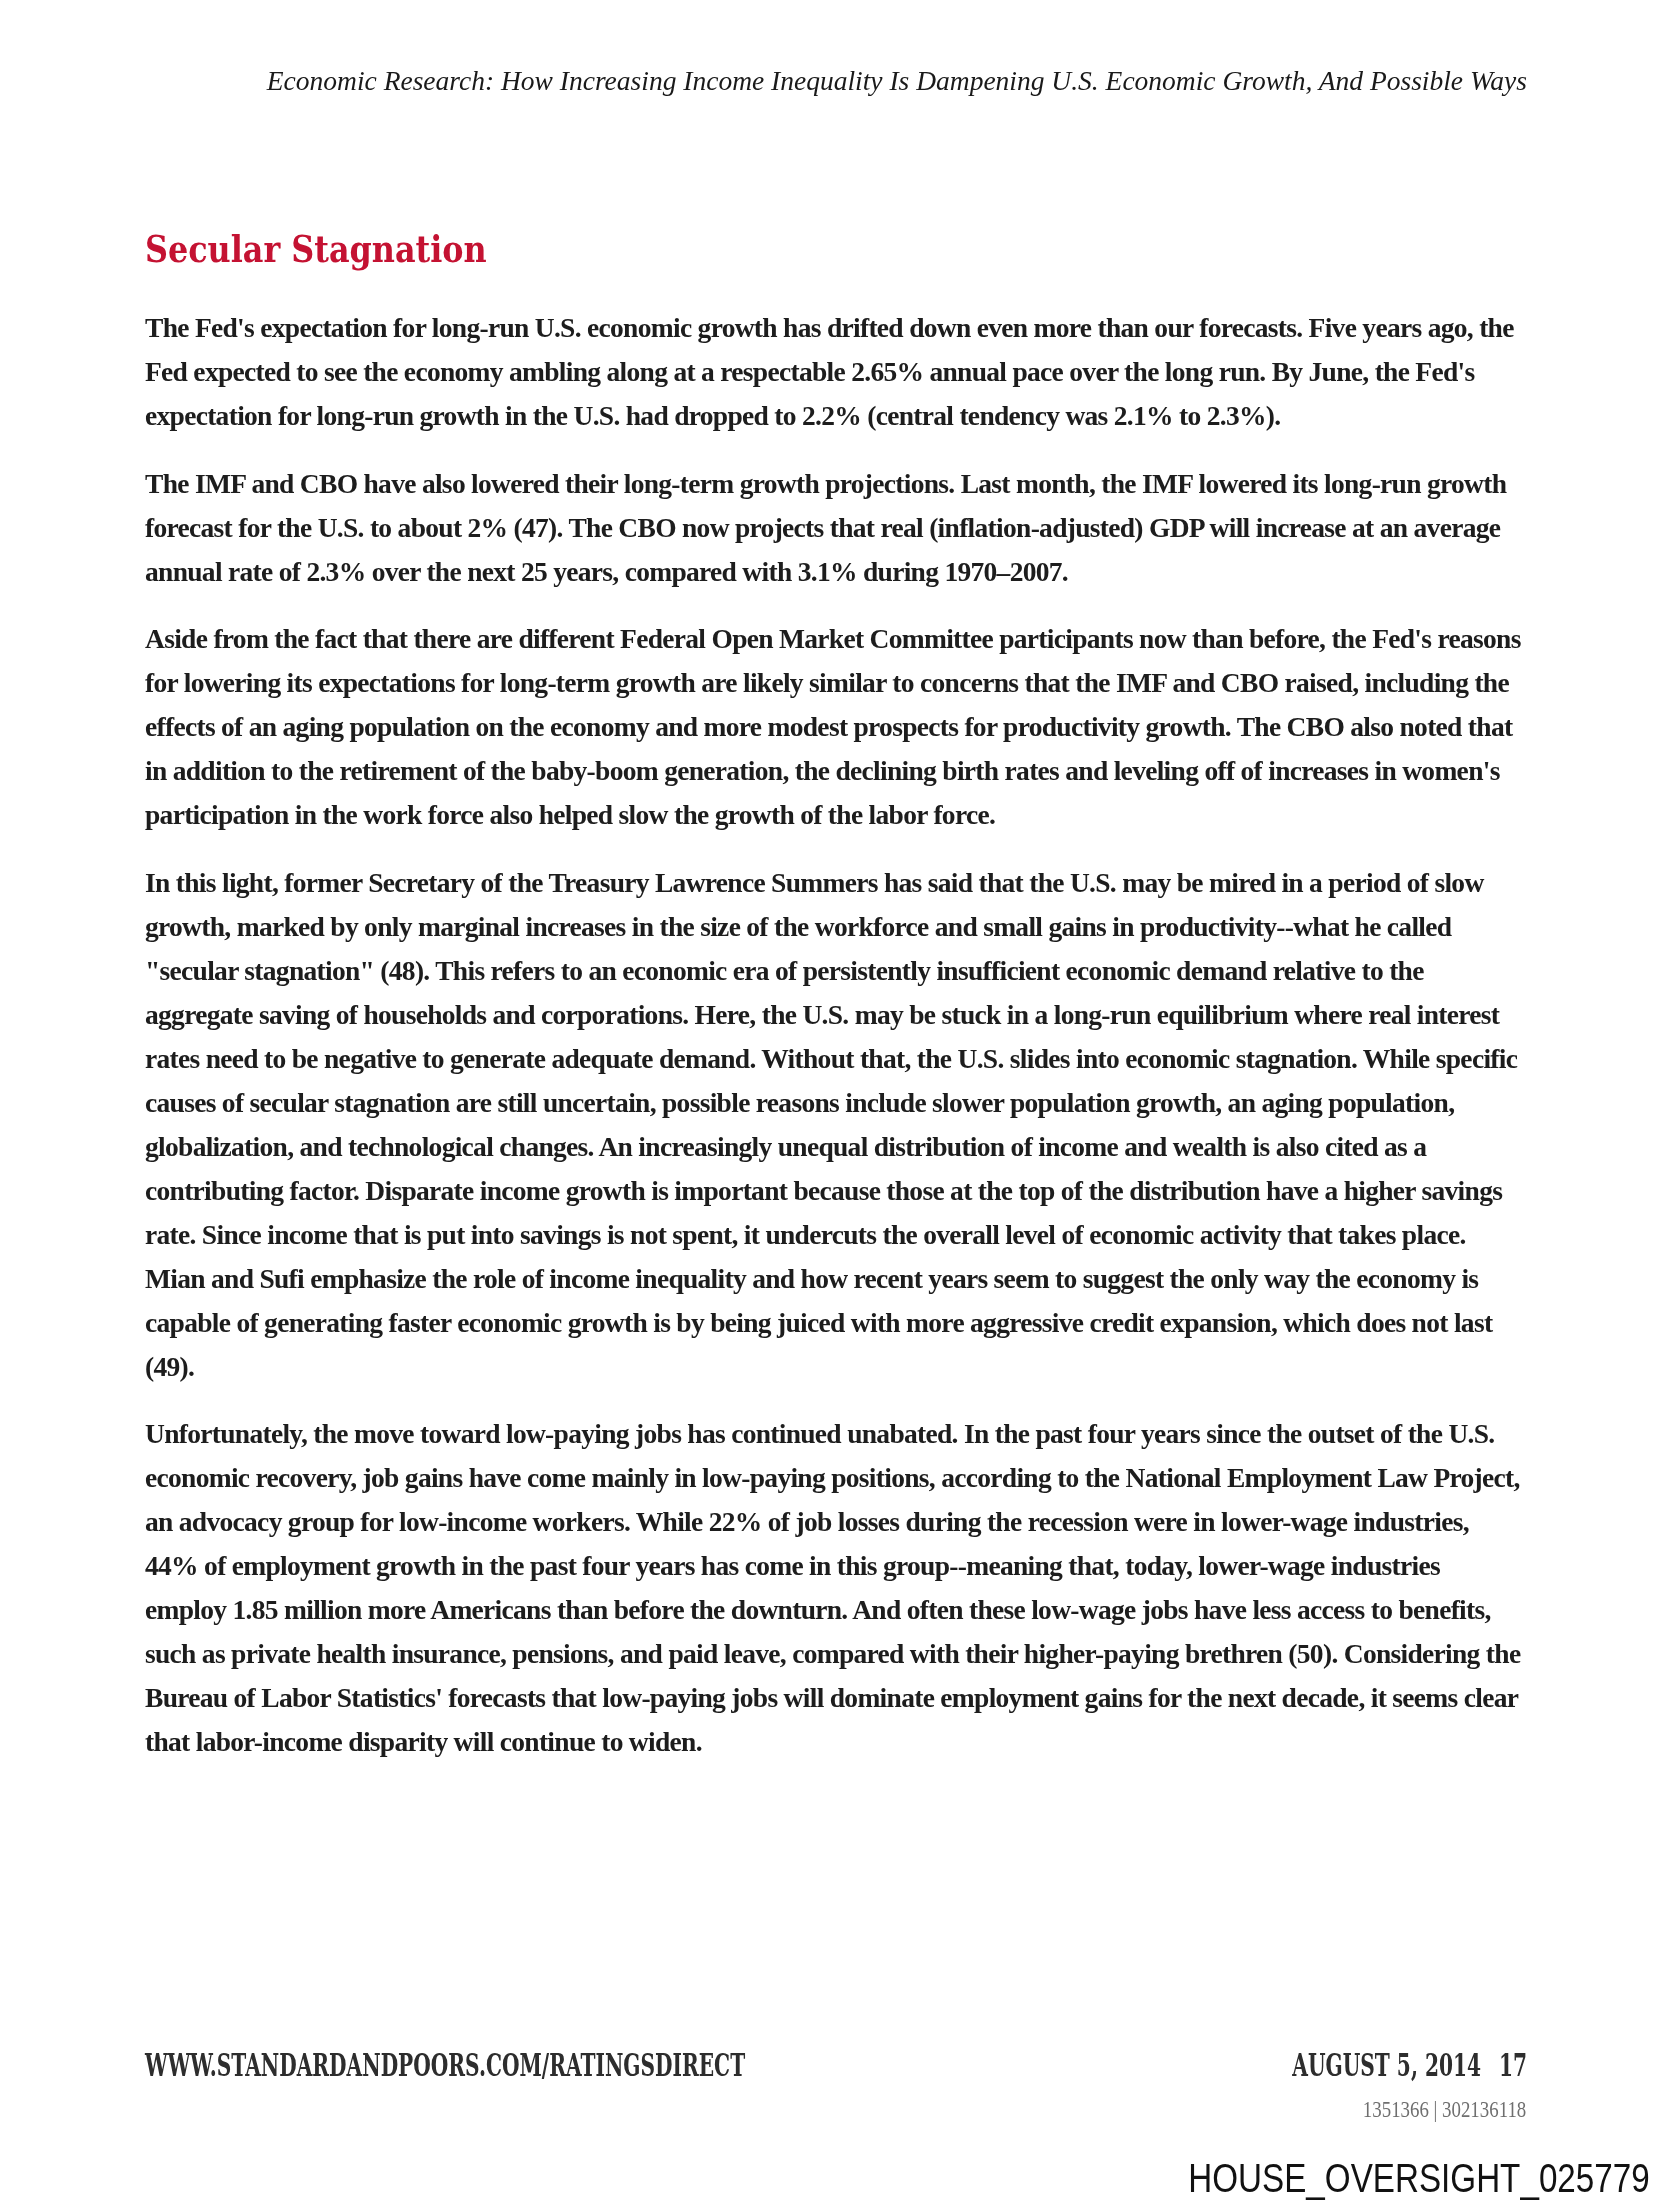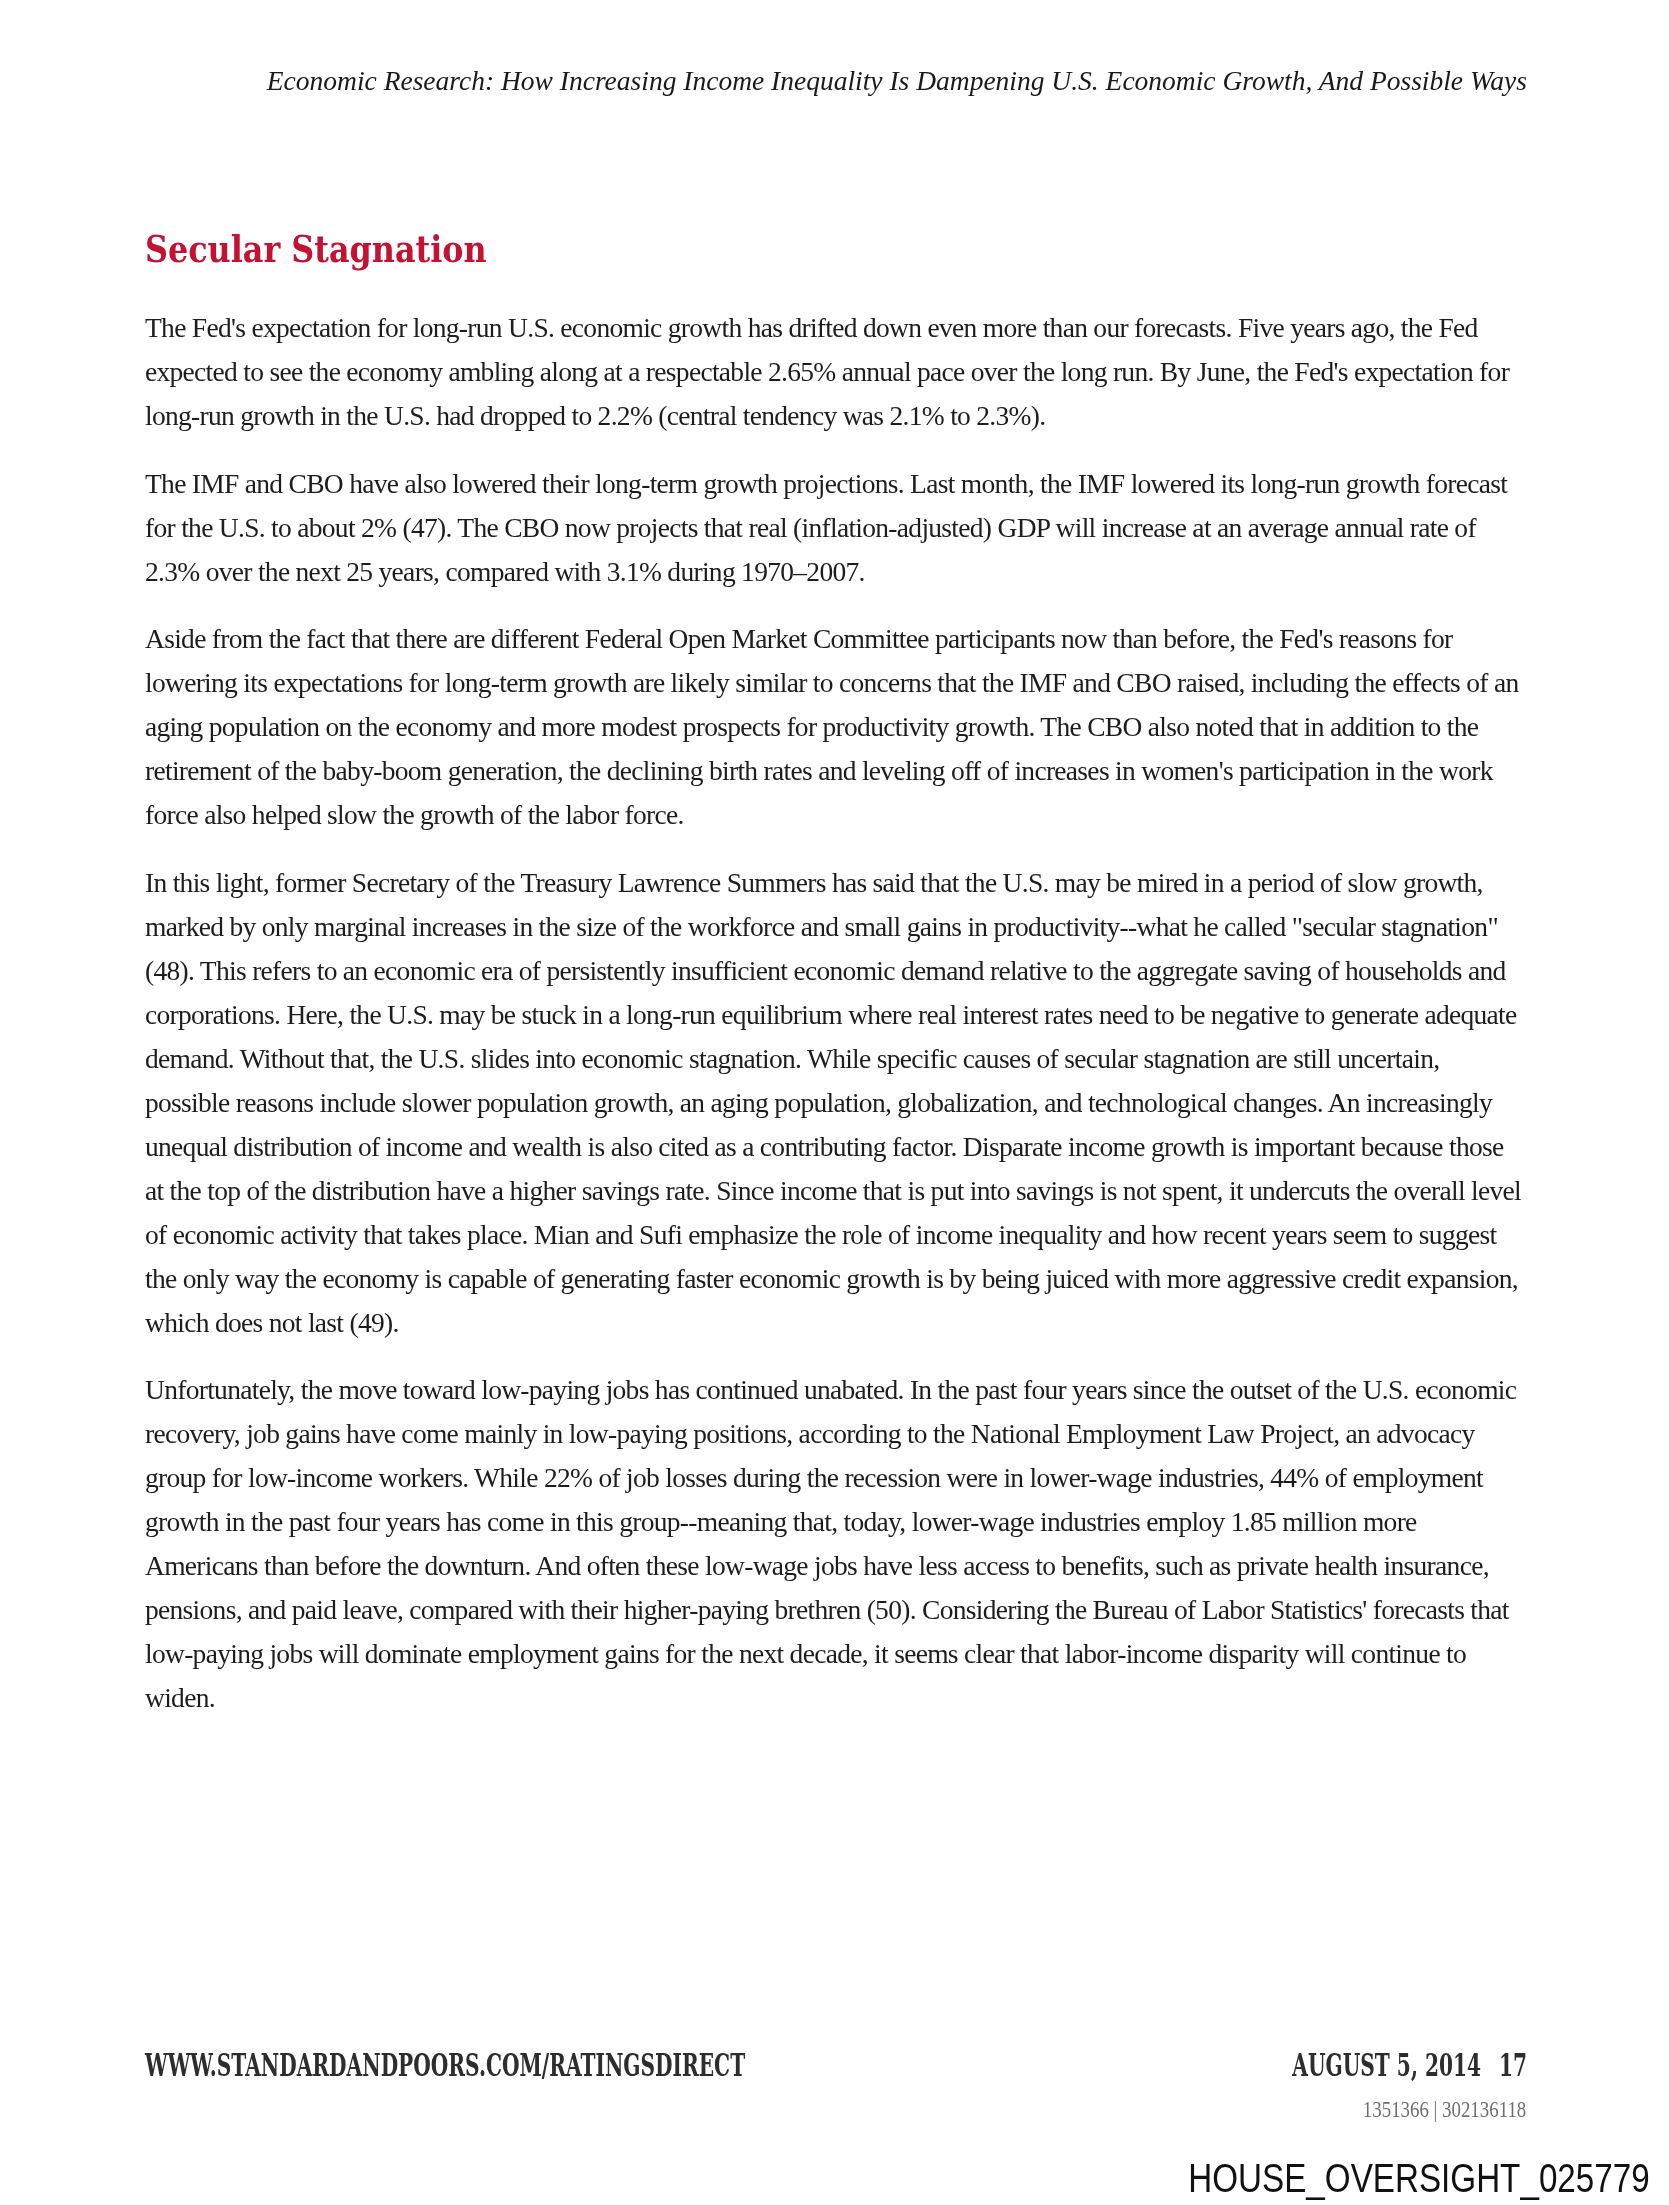--- a/index.html
+++ b/index.html
@@ -46,20 +46,21 @@
     transform-origin: left center;
   }
 
   
   .body-copy {
     position: absolute;
     top: 306px;
     left: 145px;
     width: 1382px;
     color: #1d1d1d;
+    font-weight: bold;
   }
   .body-copy p {
     margin: 0 0 23.6px 0;
     font-size: 27.5px;
     line-height: 44px;
     letter-spacing: -0.7px;
     text-align: left;
   }
 
   

